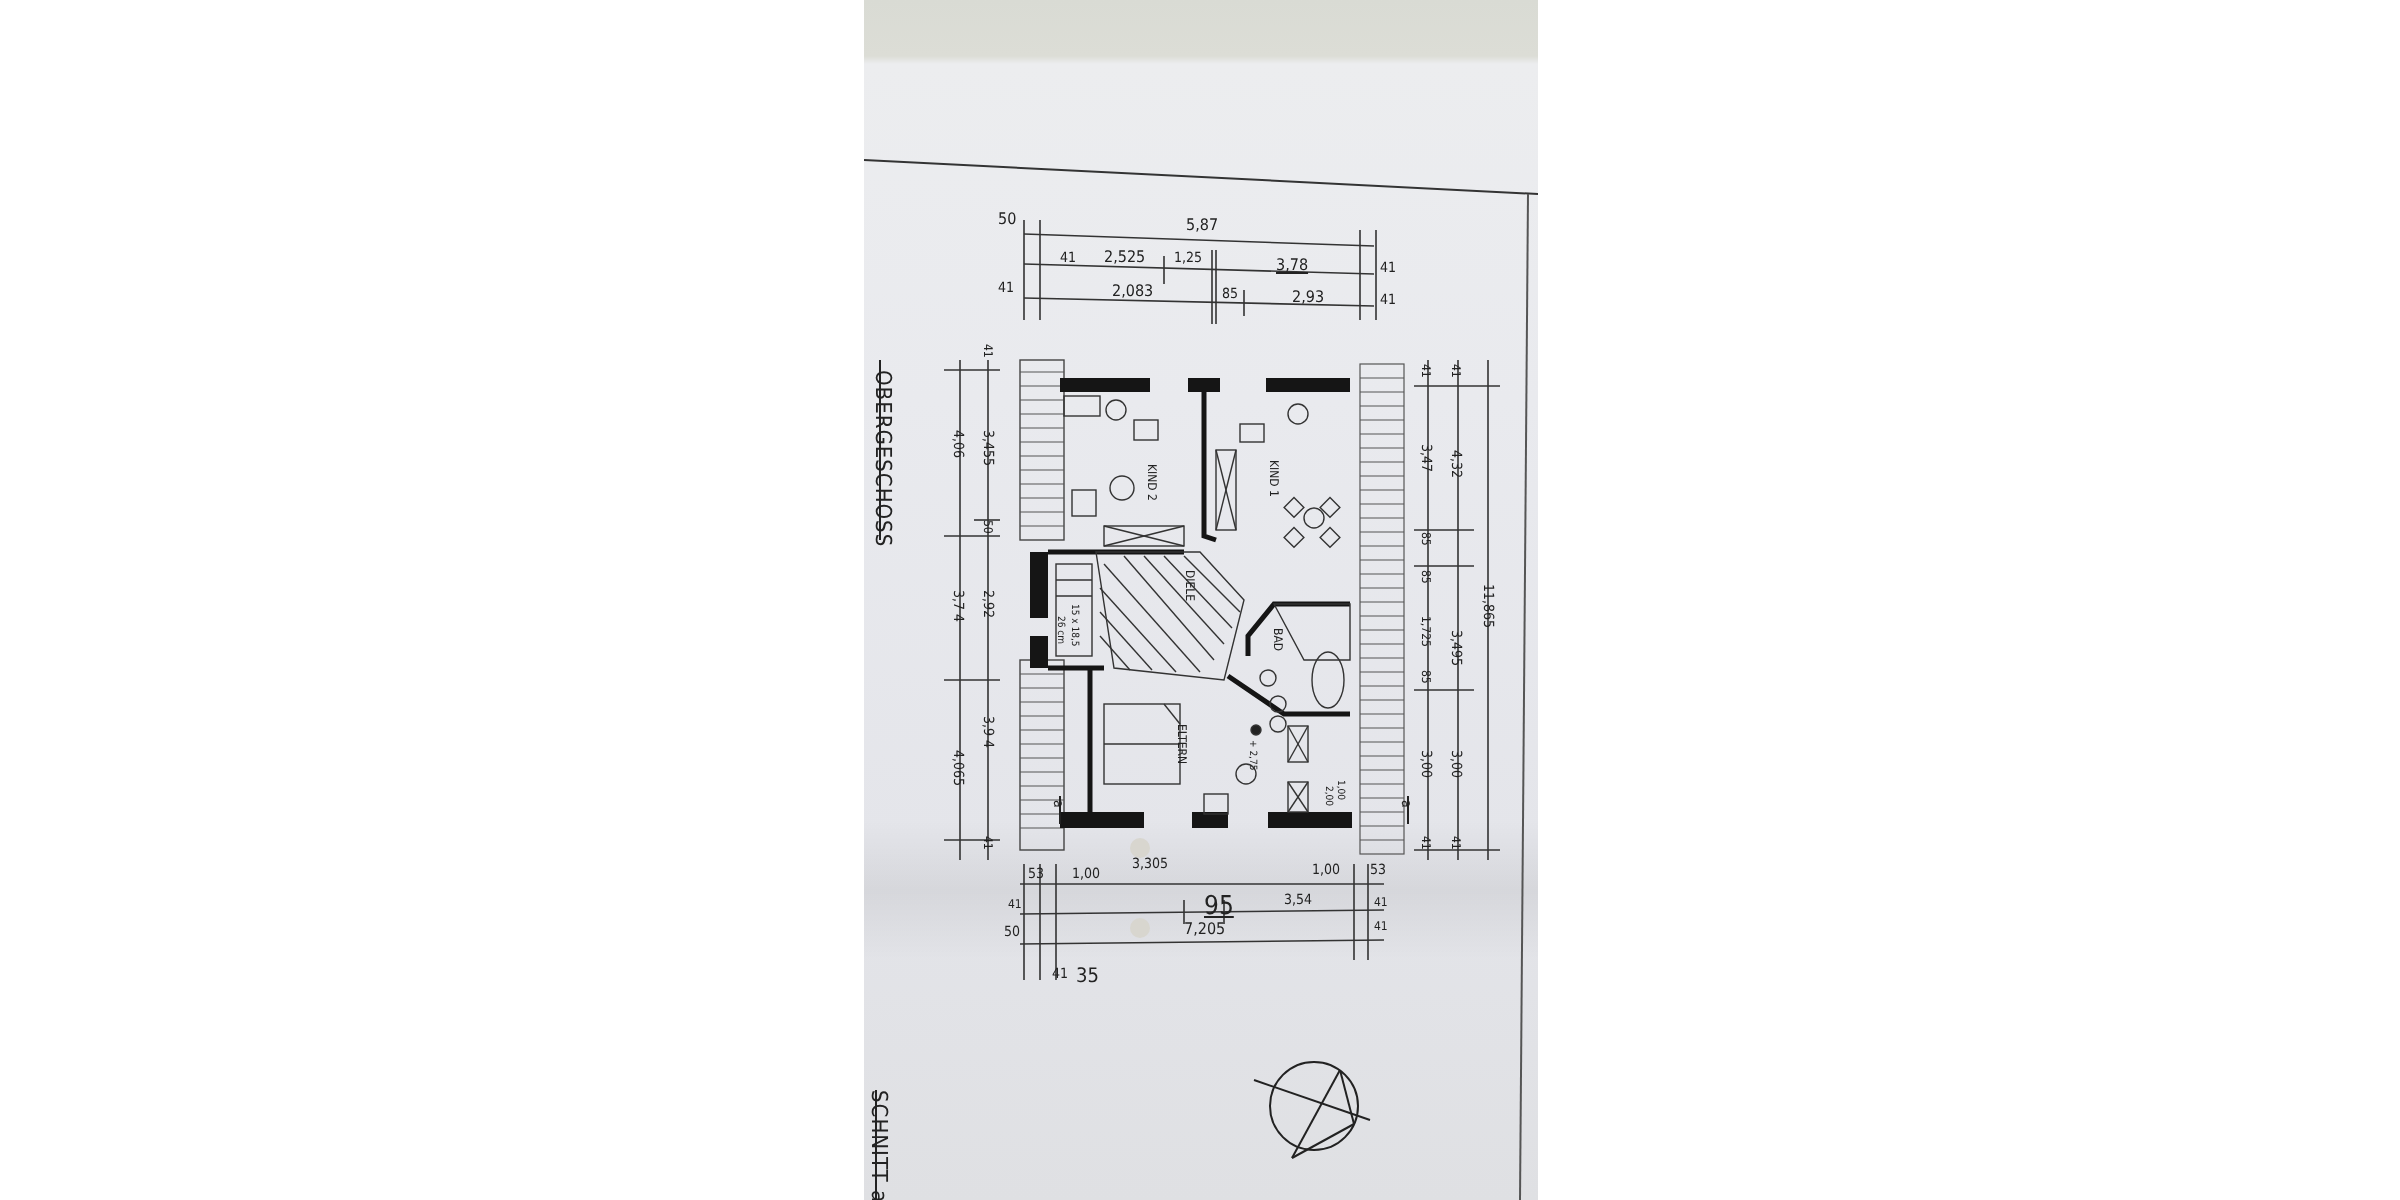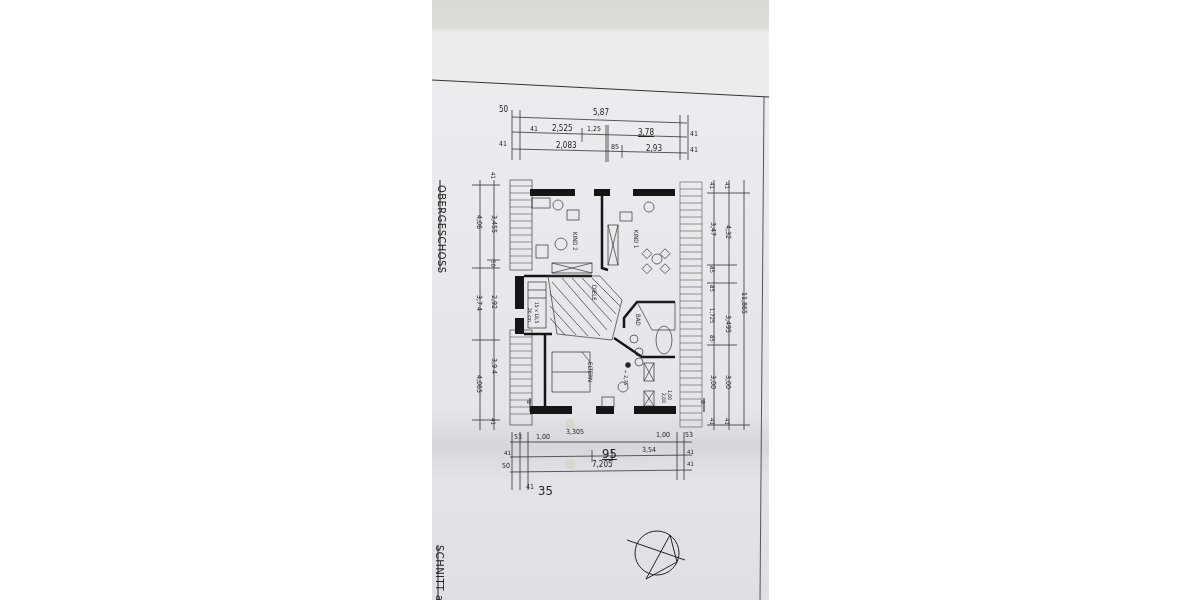--- a/index.html
+++ b/index.html
@@ -289,21 +289,21 @@
   <div class="lbl" style="left:253px; top:431px; font-size:7px;">53</div>
   <div class="lbl" style="left:72px; top:449px; font-size:6px;">41</div>
   <div class="lbl" style="left:134px; top:428px; font-size:7px;">3,305</div>
   <div class="lbl" style="left:170px; top:446px; font-size:13px;text-decoration:underline;">95</div>
   <div class="lbl" style="left:210px; top:446px; font-size:7px;">3,54</div>
   <div class="lbl" style="left:255px; top:448px; font-size:6px;">41</div>
   <div class="lbl" style="left:70px; top:462px; font-size:7px;">50</div>
   <div class="lbl" style="left:160px; top:460px; font-size:8px;">7,205</div>
   <div class="lbl" style="left:255px; top:460px; font-size:6px;">41</div>
   <div class="lbl" style="left:94px; top:483px; font-size:7px;">41</div>
-  <div class="lbl" style="left:106px; top:483px; font-size:13px;">35</div>
+  <div class="lbl" style="left:106px; top:483px; font-size:10px;">35</div>
 
   <div class="lbl v" style="left:140px; top:232px; font-size:6px;">KIND 2</div>
   <div class="lbl v" style="left:201px; top:230px; font-size:6px;">KIND 1</div>
   <div class="lbl v" style="left:159px; top:285px; font-size:6px;">DIELE</div>
   <div class="lbl v" style="left:203px; top:314px; font-size:6px;">BAD</div>
   <div class="lbl v" style="left:155px; top:362px; font-size:6px;">ELTERN</div>
 
   <div class="lbl v" style="left:102px; top:302px; font-size:5px;">15 x 18,5</div>
   <div class="lbl v" style="left:95px; top:308px; font-size:5px;">26 cm</div>
   <div class="lbl v" style="left:191px; top:370px; font-size:5px;">+ 2,75</div>

